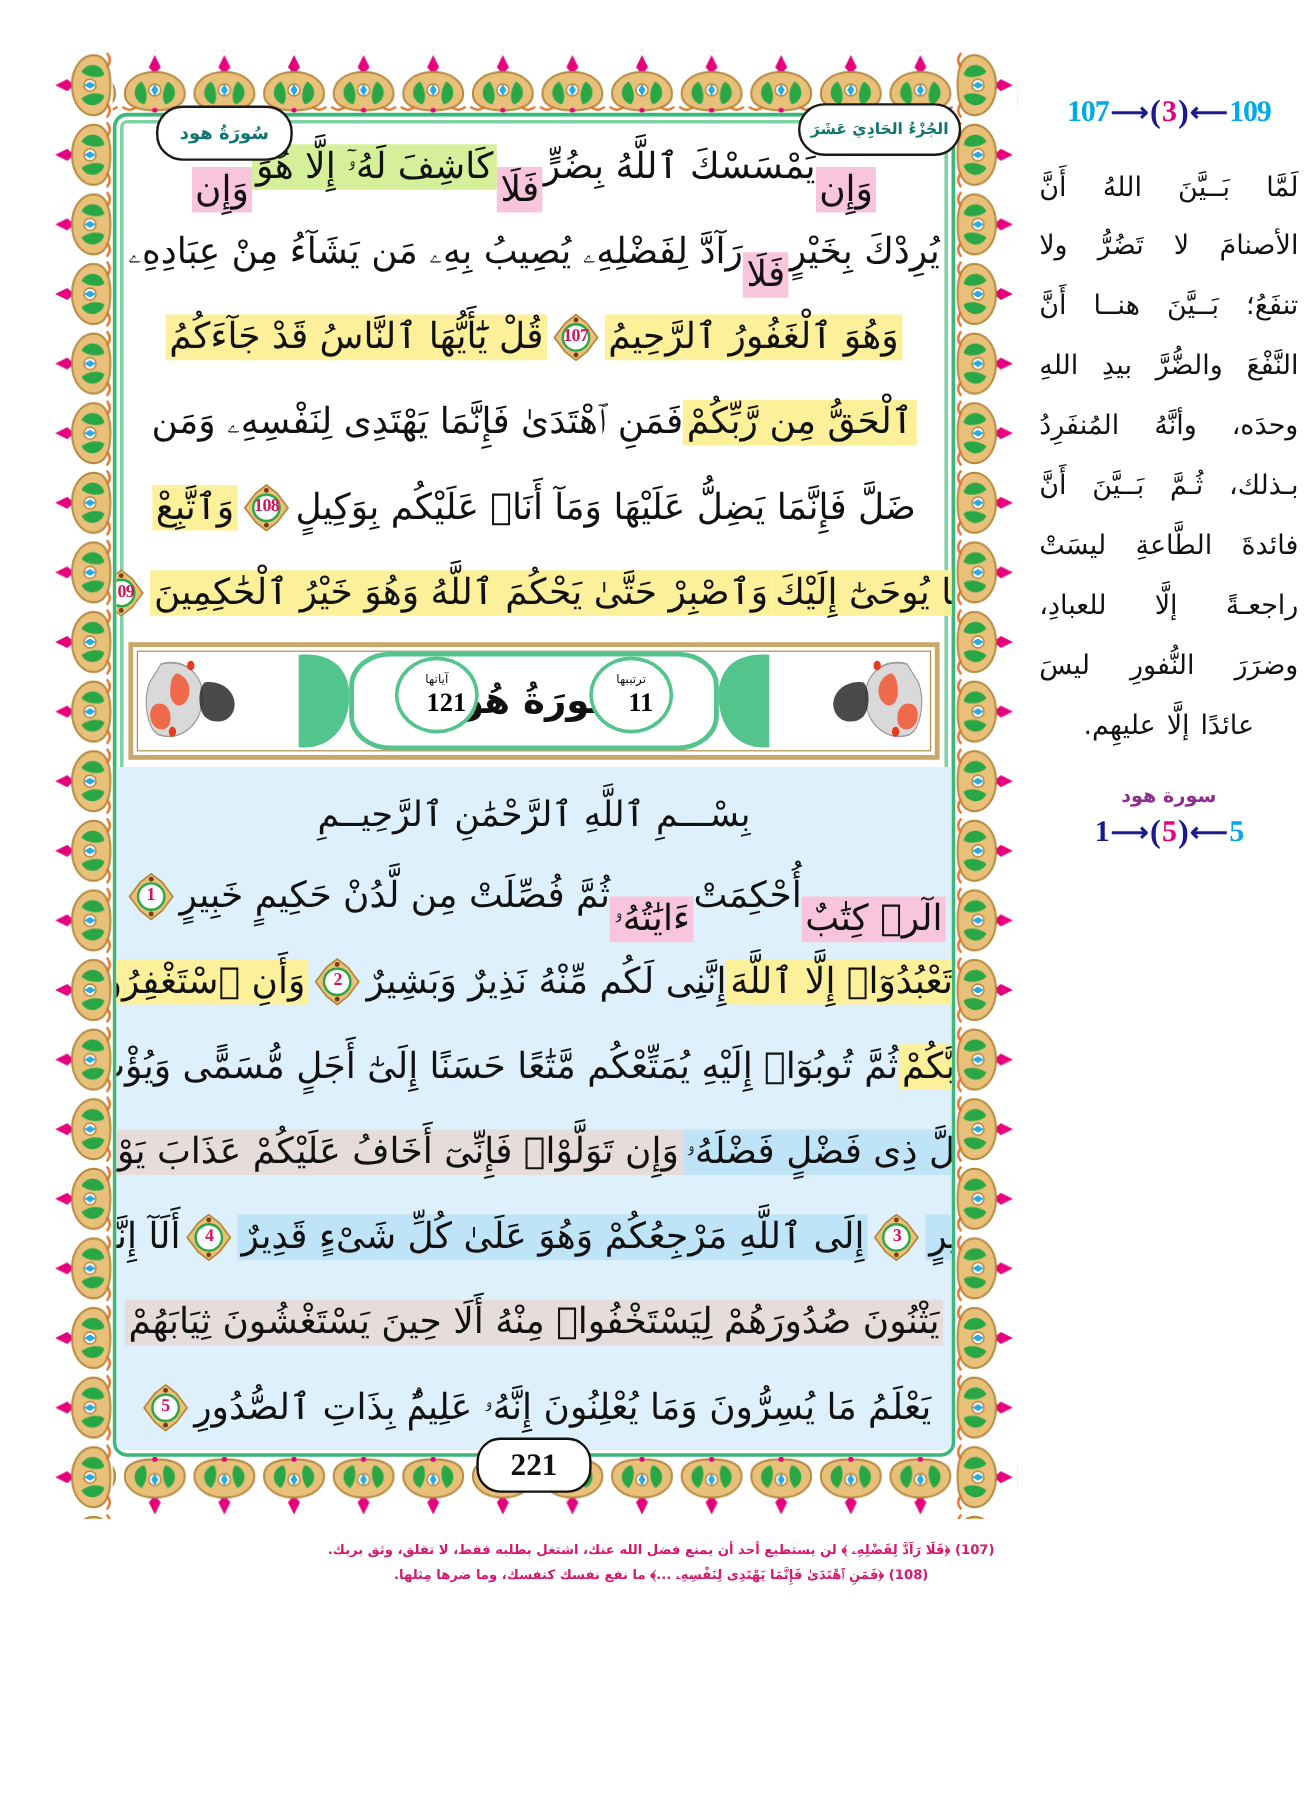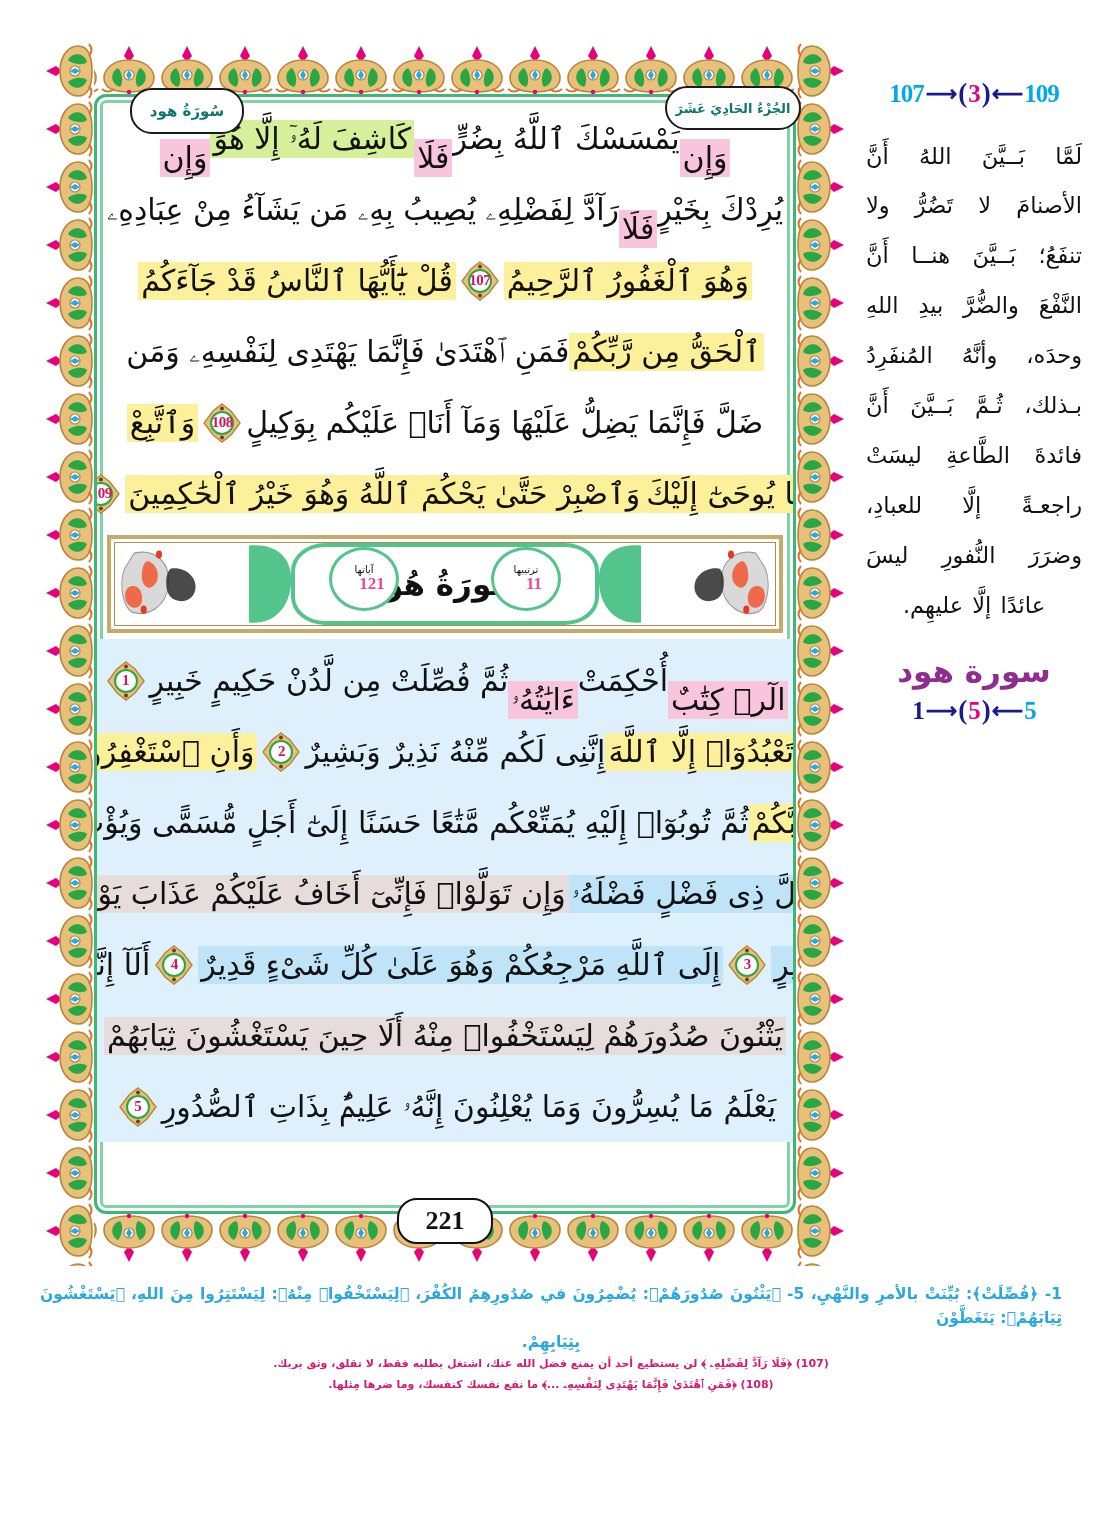--- a/index.html
+++ b/index.html
@@ -27,21 +27,21 @@
   .nav-paren{color:#1a1a8c;font-size:27px;}
   .nav-center{color:#e6007e;font-size:25px;font-weight:bold;}
   .arrow{color:#1a1a8c;font-size:22px;line-height:1;}
   .side-para{
     font-family:"DejaVu Sans","Liberation Sans",sans-serif;
     font-size:22.5px;line-height:2.22;color:#111;
     text-align:justify;text-align-last:center;
     direction:rtl;word-spacing:2px;
   }
   .side-heading{
-    color:#8e2d8e;font-weight:bold;font-size:31px;
+    color:#8e2d8e;font-weight:bold;font-size:16px;
     font-family:"DejaVu Sans","Liberation Sans",sans-serif;
     margin:16px 0 6px 0;
   }
 
   
   .frame-outer{
     position:absolute; left:42px; top:42px; width:806px; height:1224px;
   }
   .orn-band{position:absolute;background-repeat:repeat;}
   
@@ -128,21 +128,21 @@
   }
   .banner-badge{
     position:absolute;top:8px;width:64px;height:58px;z-index:4;
     background:#fff;border:3px solid #52c48c;border-radius:50%;
     display:flex;flex-direction:column;align-items:center;justify-content:center;
     line-height:1.05;
   }
   .badge-l{left:218px;}
   .badge-r{right:218px;}
   .badge-lbl{font-family:"DejaVu Sans",sans-serif;font-size:10px;color:#111;direction:rtl;}
-  .badge-val{font-family:"Liberation Serif",serif;font-size:17px;font-weight:bold;color:#ec4899;margin-left:16px;}
+  .badge-val{font-family:"Liberation Serif",serif;font-size:22px;font-weight:bold;color:#000000;margin-left:16px;}
 
   
   .footnotes{
     position:absolute;left:40px;right:34px;top:1282px;direction:rtl;
   }
   .fn-blue{
     color:#2aa8e0;font-weight:bold;
     font-family:"DejaVu Sans","Liberation Sans",sans-serif;
     font-size:15.5px;line-height:1.55;text-align:justify;
   }
@@ -335,20 +335,23 @@
         <div class="banner-badge badge-r">
           <span class="badge-lbl">ترتيبها</span>
           <span class="badge-val">11</span>
         </div>
         <div class="banner-center">
           <span class="banner-title">سُورَةُ هُودٍ</span>
         </div>
       </div>
 
       <div class="mus-block blue" id="block-hud">
+          <div class="aya-line bism">
+            <span class="">بِسْـــمِ ٱللَّهِ ٱلرَّحْمَٰنِ ٱلرَّحِيــمِ </span>
+          </div>
           <div class="aya-line">
             <span class="hl hl-pink">الٓرۚ كِتَٰبٌ </span>
             <span class="">أُحْكِمَتْ </span>
             <span class="hl hl-pink">ءَايَٰتُهُۥ </span>
             <span class="">ثُمَّ فُصِّلَتْ مِن لَّدُنْ حَكِيمٍ خَبِيرٍ </span>
             <span class="medal">
               <svg viewBox="0 0 40 40">
                 <path d="M20 1 L29 8 L38 20 L29 32 L20 39 L11 32 L2 20 L11 8 Z" fill="#e8c07a" stroke="#b4873c" stroke-width="1.4"></path>
                 <circle cx="20" cy="20" r="11" fill="#ffffff" stroke="#2aa745" stroke-width="2"></circle>
                 <circle cx="20" cy="5.5" r="2" fill="#7a3b10"></circle>
@@ -444,23 +447,19 @@
       <span class="nav-paren">(</span>
       <span class="nav-center">5</span>
       <span class="nav-paren">)</span>
       <span class="arrow">⟶</span>
       <span class="nav-num one">1</span>
     </div>
 
   </aside>
 
   <div class="footnotes">
-    <div class="fn-blue">
-      <span>1- ﴿فُصِّلَتْ﴾: بُيِّنَتْ بالأمرِ والنَّهْيِ، 5- ﴿يَثْنُونَ صُدُورَهُمْ﴾: يُضْمِرُونَ في صُدُورِهِمُ الكُفْرَ، ﴿لِيَسْتَخْفُوا۟ مِنْهُ﴾: لِيَسْتَتِرُوا مِنَ اللهِ، ﴿يَسْتَغْشُونَ ثِيَابَهُمْ﴾: يَتَغَطَّوْنَ</span>
-      <span class="last">بِثِيَابِهِمْ.</span>
-    </div>
     <div class="fn-pink">
       <div>(107) ﴿فَلَا رَآدَّ لِفَضْلِهِۦ ﴾ لن يستطيع أحد أن يمنع فضل الله عنك، اشتغل بطلبه فقط، لا تقلق، وثق بربك.</div>
       <div>(108) ﴿فَمَنِ ٱهْتَدَىٰ فَإِنَّمَا يَهْتَدِى لِنَفْسِهِۦ ...﴾ ما نفع نفسك كنفسك، وما ضرها مِثلها.</div>
     </div>
   </div>
 
 </div>
 
 </body></html>

